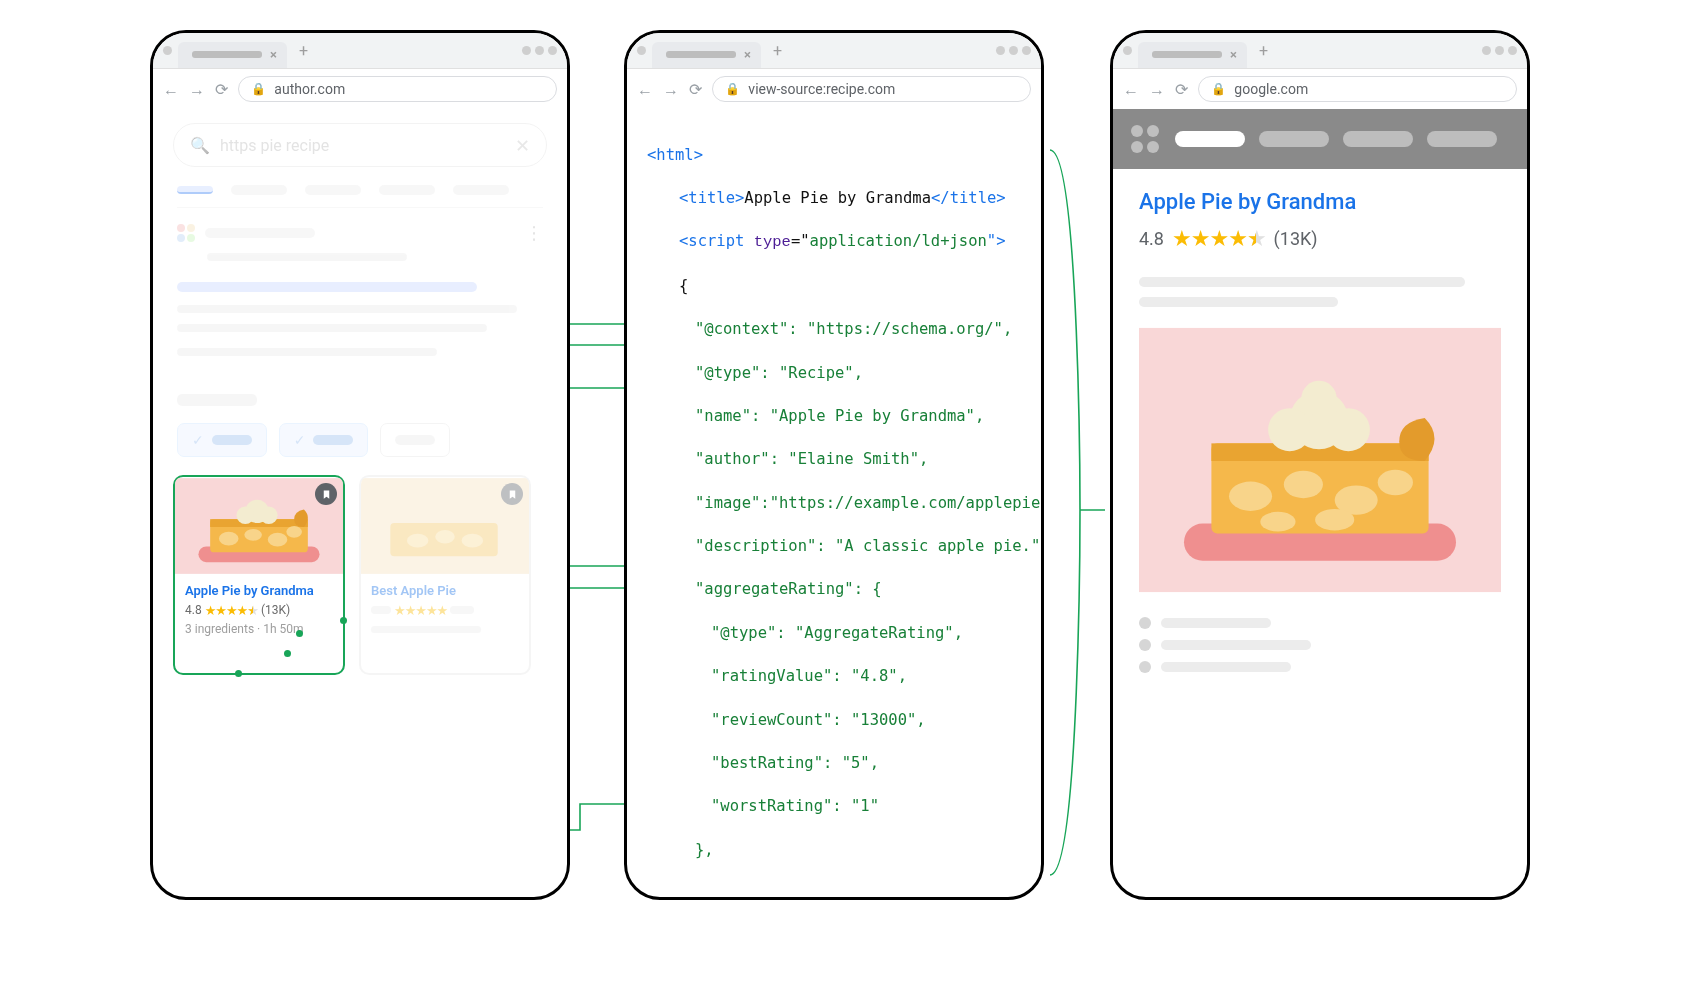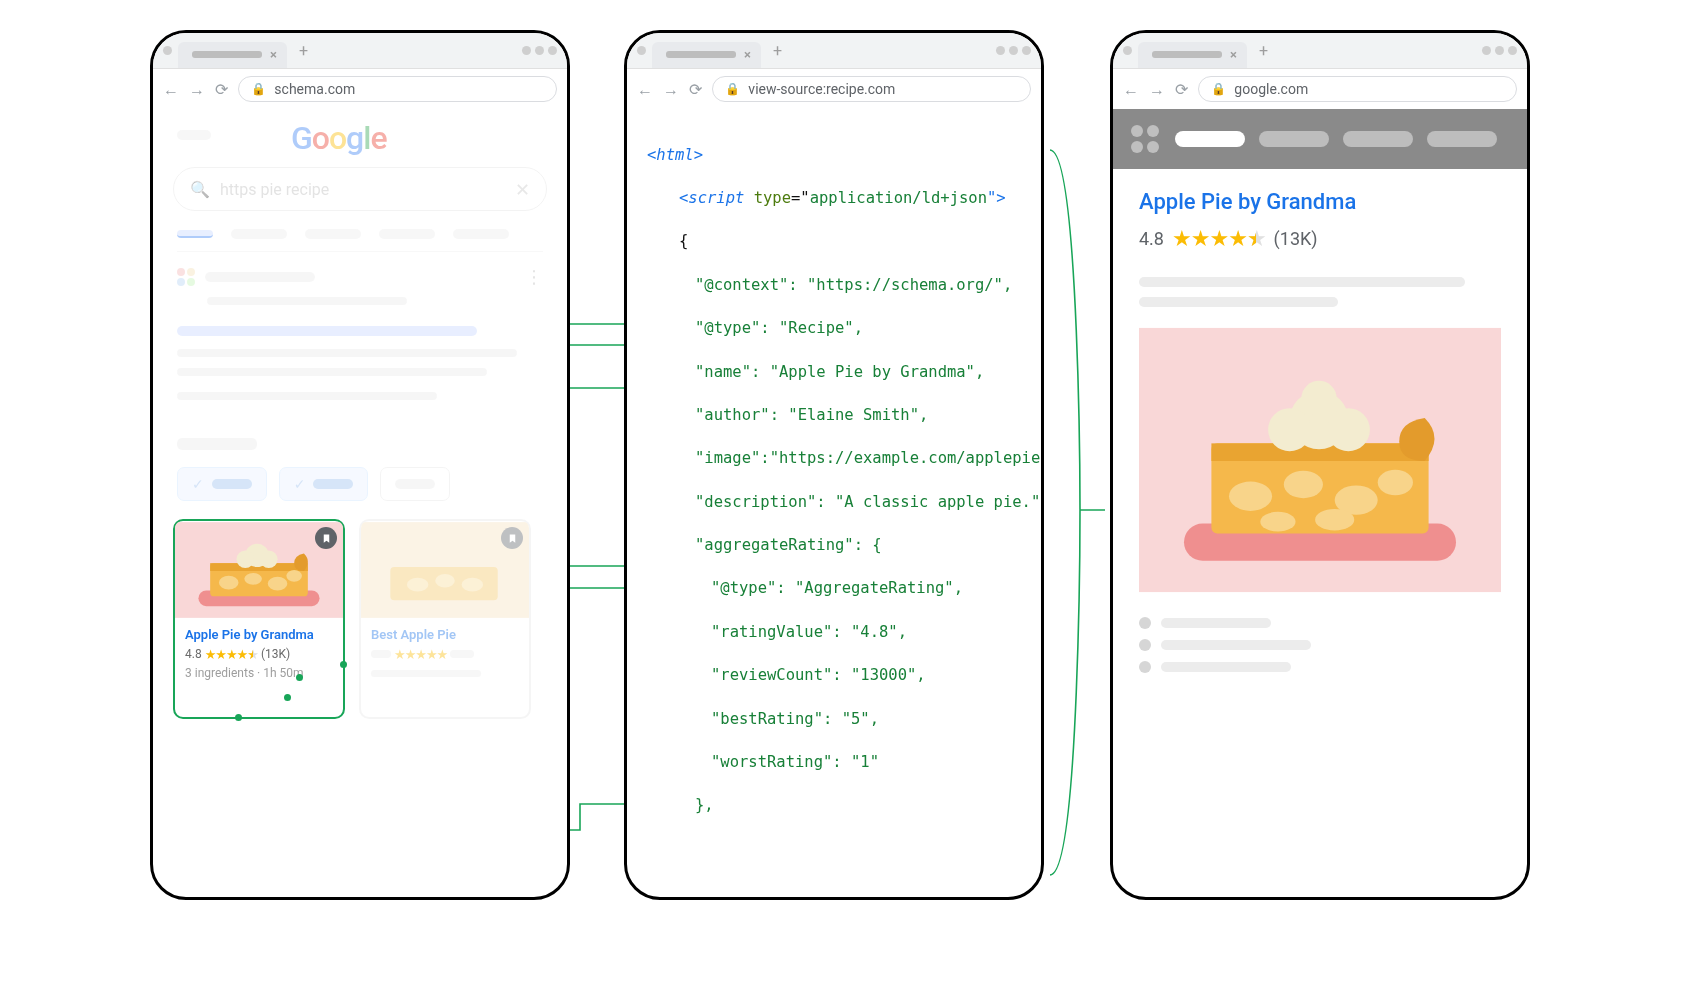--- a/index.html
+++ b/index.html
@@ -45,23 +45,23 @@
   .rcard .body { padding: 6px 10px 0; font-size: 12px; line-height: 1.5; }
   .rcard .title { color:#1a73e8; font-weight: 600; font-size: 13px; }
   .rcard .rating { color:#6b6b6b; display:flex; align-items:center; gap:3px; }
   .rcard .meta { color:#9e9e9e; }
   .stars { color:#fbbc04; letter-spacing: -1px; font-size: 13px; }
   .stars .half { position:relative; display:inline-block; color:#e0e0e0; }
   .stars .half::before { content:"★"; position:absolute; left:0; top:0; width:50%; overflow:hidden; color:#fbbc04; }
 
   
   .code { padding: 14px 16px 0 20px; font-family: ui-monospace, Menlo, Consolas, monospace; font-size: 15.5px; line-height: 1.4; white-space: pre; color:#111; }
-  .c-blue   { color:#1a73e8;font-style:italic; }
+  .c-blue   { color:#1a73e8; }
   .c-green  { color:#188038; }
-  .c-orange { color:#4d7c0f; }
+  .c-orange { color:#4c1d95;font-family:Liberation Mono, monospace; }
   .code .indent1{ padding-left:16px;} .code .indent2{padding-left:32px;} .code .indent3{padding-left:48px;} .code .indent4{padding-left:64px;}
 
   
   .sitehdr { height:60px; background:#8a8a8a; display:flex; align-items:center; gap:16px; padding:0 18px; }
   .sitehdr .logo { display:grid; grid-template-columns: 12px 12px; gap:4px; }
   .sitehdr .logo i { width:12px; height:12px; border-radius:50%; background:#bfbfbf; }
   .sitehdr .nav { display:flex; gap:14px; }
   .sitehdr .navchip { width:70px; height:16px; border-radius:8px; background:#bdbdbd; }
   .sitehdr .navchip.active { background:#fff; }
   .sitebody { padding: 20px 26px; }
@@ -124,31 +124,25 @@
           <span class="dot"></span>
           <span class="dot"></span>
         </div>
     </div>
     <div class="urlbar">
       <span class="nav-ico">←</span>
       <span class="nav-ico">→</span>
       <span class="nav-ico">⟳</span>
       <div class="urlchip">
           <span class="lock">🔒</span>
-          <span>schema.com</span>
+          <span>author.com</span>
         </div>
     </div>
 
     <div class="faded" style="padding-top:4px;">
-      <div style="display:flex; align-items:center; padding:0 24px; gap:80px;">
-        <span class="pill" style="width:34px;height:10px;"></span>
-        <div class="ghead">
-          <span class="g1">G</span><span class="g2">o</span><span class="g3">o</span><span class="g4">g</span><span class="g5">l</span><span class="g6">e</span>
-        </div>
-      </div>
       <div class="gsearch">
         <div class="field">
             <span class="mag">🔍</span>
             <span>https pie recipe</span>
             <span class="x">✕</span>
           </div>
       </div>
       <div class="gresults">
         <div class="row" style="gap:18px; margin:6px 0 12px;">
           <span class="pill" style="width:36px;background:#c9d8ff;border-bottom:2px solid #4285F4;height:8px;"></span>
@@ -282,20 +276,21 @@
       <span class="nav-ico">→</span>
       <span class="nav-ico">⟳</span>
       <div class="urlchip">
           <span class="lock">🔒</span>
           <span>view-source:recipe.com</span>
         </div>
     </div>
 
     <div class="code">
 <div><span class="c-blue">&lt;html&gt;</span></div>
+<div class="indent2"><span class="c-blue">&lt;title&gt;</span><span>Apple Pie by Grandma</span><span class="c-blue">&lt;/title&gt;</span></div>
 <div class="indent2"><span class="c-blue">&lt;script </span><span class="c-orange">type</span><span>="</span><span class="c-green">application/ld+json</span><span class="c-blue">"&gt;</span></div>
 <div class="indent2"><span>{</span></div>
 <div class="indent3"><span class="c-green">"@context": "https://schema.org/",</span></div>
 <div class="indent3"><span class="c-green">"@type": "Recipe",</span></div>
 <div class="indent3"><span class="c-green">"name": "Apple Pie by Grandma",</span></div>
 <div class="indent3"><span class="c-green">"author": "Elaine Smith",</span></div>
 <div class="indent3"><span class="c-green">"image":"https://example.com/applepie.jpg",</span></div>
 <div class="indent3"><span class="c-green">"description": "A classic apple pie.",</span></div>
 <div class="indent3"><span class="c-green">"aggregateRating": {</span></div>
 <div class="indent4"><span class="c-green">"@type": "AggregateRating",</span></div>

